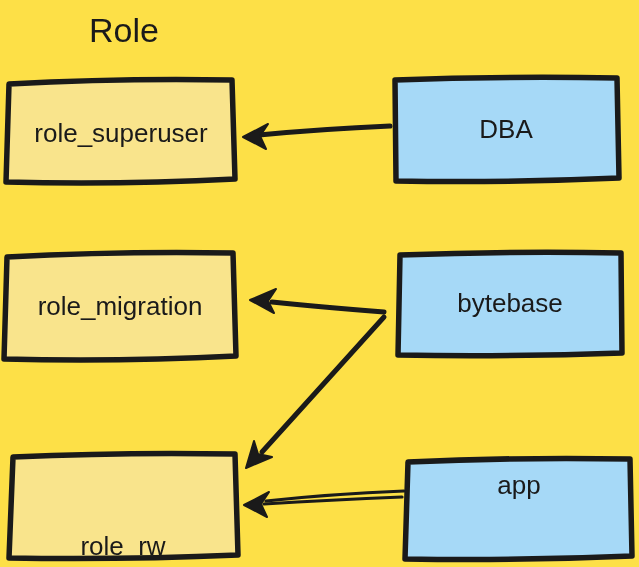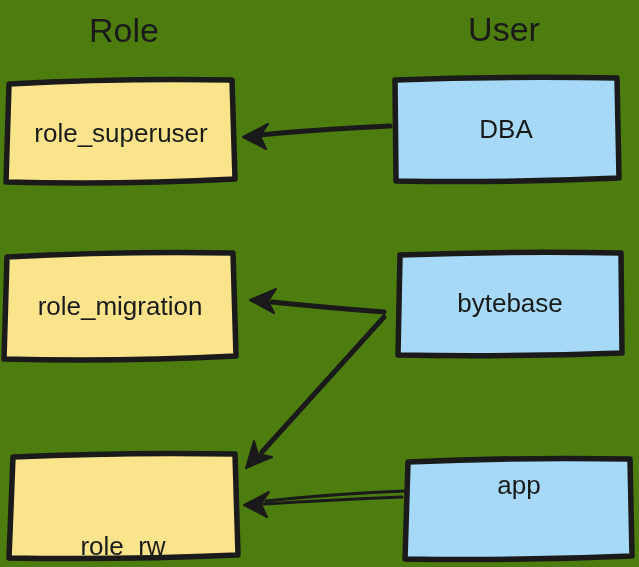--- a/index.html
+++ b/index.html
@@ -5,21 +5,21 @@
   html, body {
     margin: 0;
     padding: 0;
     background: #ffffff;
     font-family: "Liberation Sans", sans-serif;
   }
   .canvas {
     position: relative;
     width: 639px;
     height: 567px;
-    background: #4d7c0f;
+    background: #fde047;
     overflow: hidden;
   }
   .diagram-svg {
     position: absolute;
     left: 0;
     top: 0;
     width: 639px;
     height: 567px;
   }
   .box {
@@ -98,21 +98,20 @@
     </g>
 
     <g>
       <path class="arrow-shaft thin" d="M404,491 Q330,494 266,501"></path>
       <path class="arrow-shaft thin" d="M402,497 Q330,500 264,504"></path>
       <path class="arrow-head" d="M244,505 L269,492 L261,504 L267,517 Z"></path>
     </g>
   </svg>
 
   <div class="col-header" id="hdr-role">Role</div>
-  <div class="col-header" id="hdr-user">User</div>
 
   <div class="node-label" id="lbl-role-migration">role_migration</div>
   <div class="node-label" id="lbl-role-superuser">role_superuser</div>
   <div class="node-label" id="lbl-role-rw">role_rw</div>
 
   <div class="node-label" id="lbl-dba">DBA</div>
   <div class="node-label" id="lbl-bytebase">bytebase</div>
   <div class="node-label" id="lbl-app">app</div>
 
 </div>

